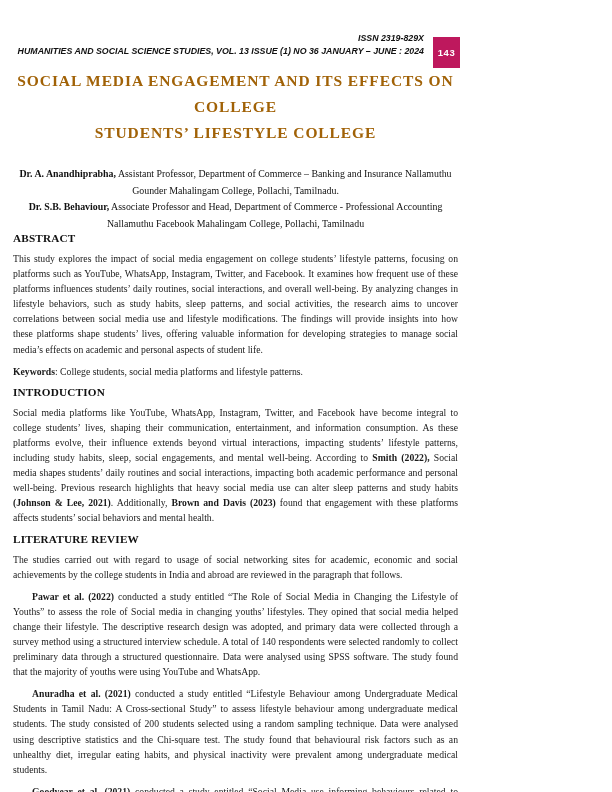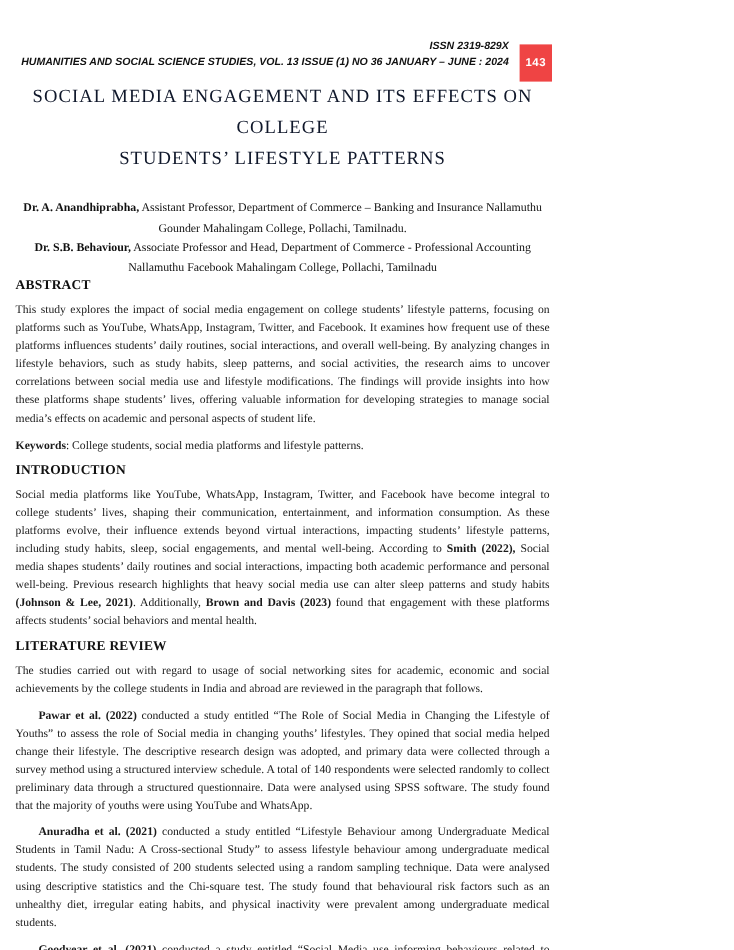--- a/index.html
+++ b/index.html
@@ -43,26 +43,26 @@
     font-style: normal;
     font-size: 9.5px;
     display: flex;
     align-items: center;
     justify-content: center;
     letter-spacing: 0.5px;
   }
   
   .title {
     text-align: center;
-    font-weight: normal;
+    font-weight: bold;
     font-size: 15.5px;
     line-height: 26px;
     letter-spacing: 0.9px;
     margin: 8px 0 20px 0;
-    color: #0f172a;
+    color: #a16207;
   }
   .title .line { display: block; }
   
   .authors {
     text-align: center;
     font-size: 9.9px;
     line-height: 16.5px;
     color: #111111;
   }
   .author-line { display: block; }
@@ -86,26 +86,26 @@
   .bold { font-weight: bold; }
 </style>
 </head>
 <body>
 
 <div class="page">
 
   <div class="header">
     <div>ISSN 2319-829X</div>
     <div>HUMANITIES AND SOCIAL SCIENCE STUDIES, VOL. 13 ISSUE (1) NO 36 JANUARY – JUNE : 2024</div>
-    <div class="page-badge" style="background: #ef4444;">143</div>
+    <div class="page-badge" style="background: #be185d;">143</div>
   </div>
 
   <div class="title">
     <span class="line">SOCIAL MEDIA ENGAGEMENT AND ITS EFFECTS ON COLLEGE</span>
-    <span class="line">STUDENTS’  LIFESTYLE PATTERNS</span>
+    <span class="line">STUDENTS’  LIFESTYLE COLLEGE</span>
   </div>
 
   <div class="authors">
       <span class="author-line"><span class="bold">Dr. A. Anandhiprabha,</span><span>  Assistant Professor, Department of Commerce – Banking and Insurance Nallamuthu</span></span>
       <span class="author-line"><span>Gounder Mahalingam College, Pollachi, Tamilnadu.</span></span>
       <span class="author-line"><span class="bold">Dr. S.B. Behaviour,</span><span>  Associate Professor and Head, Department of Commerce - Professional Accounting</span></span>
       <span class="author-line"><span>Nallamuthu Facebook Mahalingam College, Pollachi, Tamilnadu</span></span>
     </div>
 
   <div class="sections">

